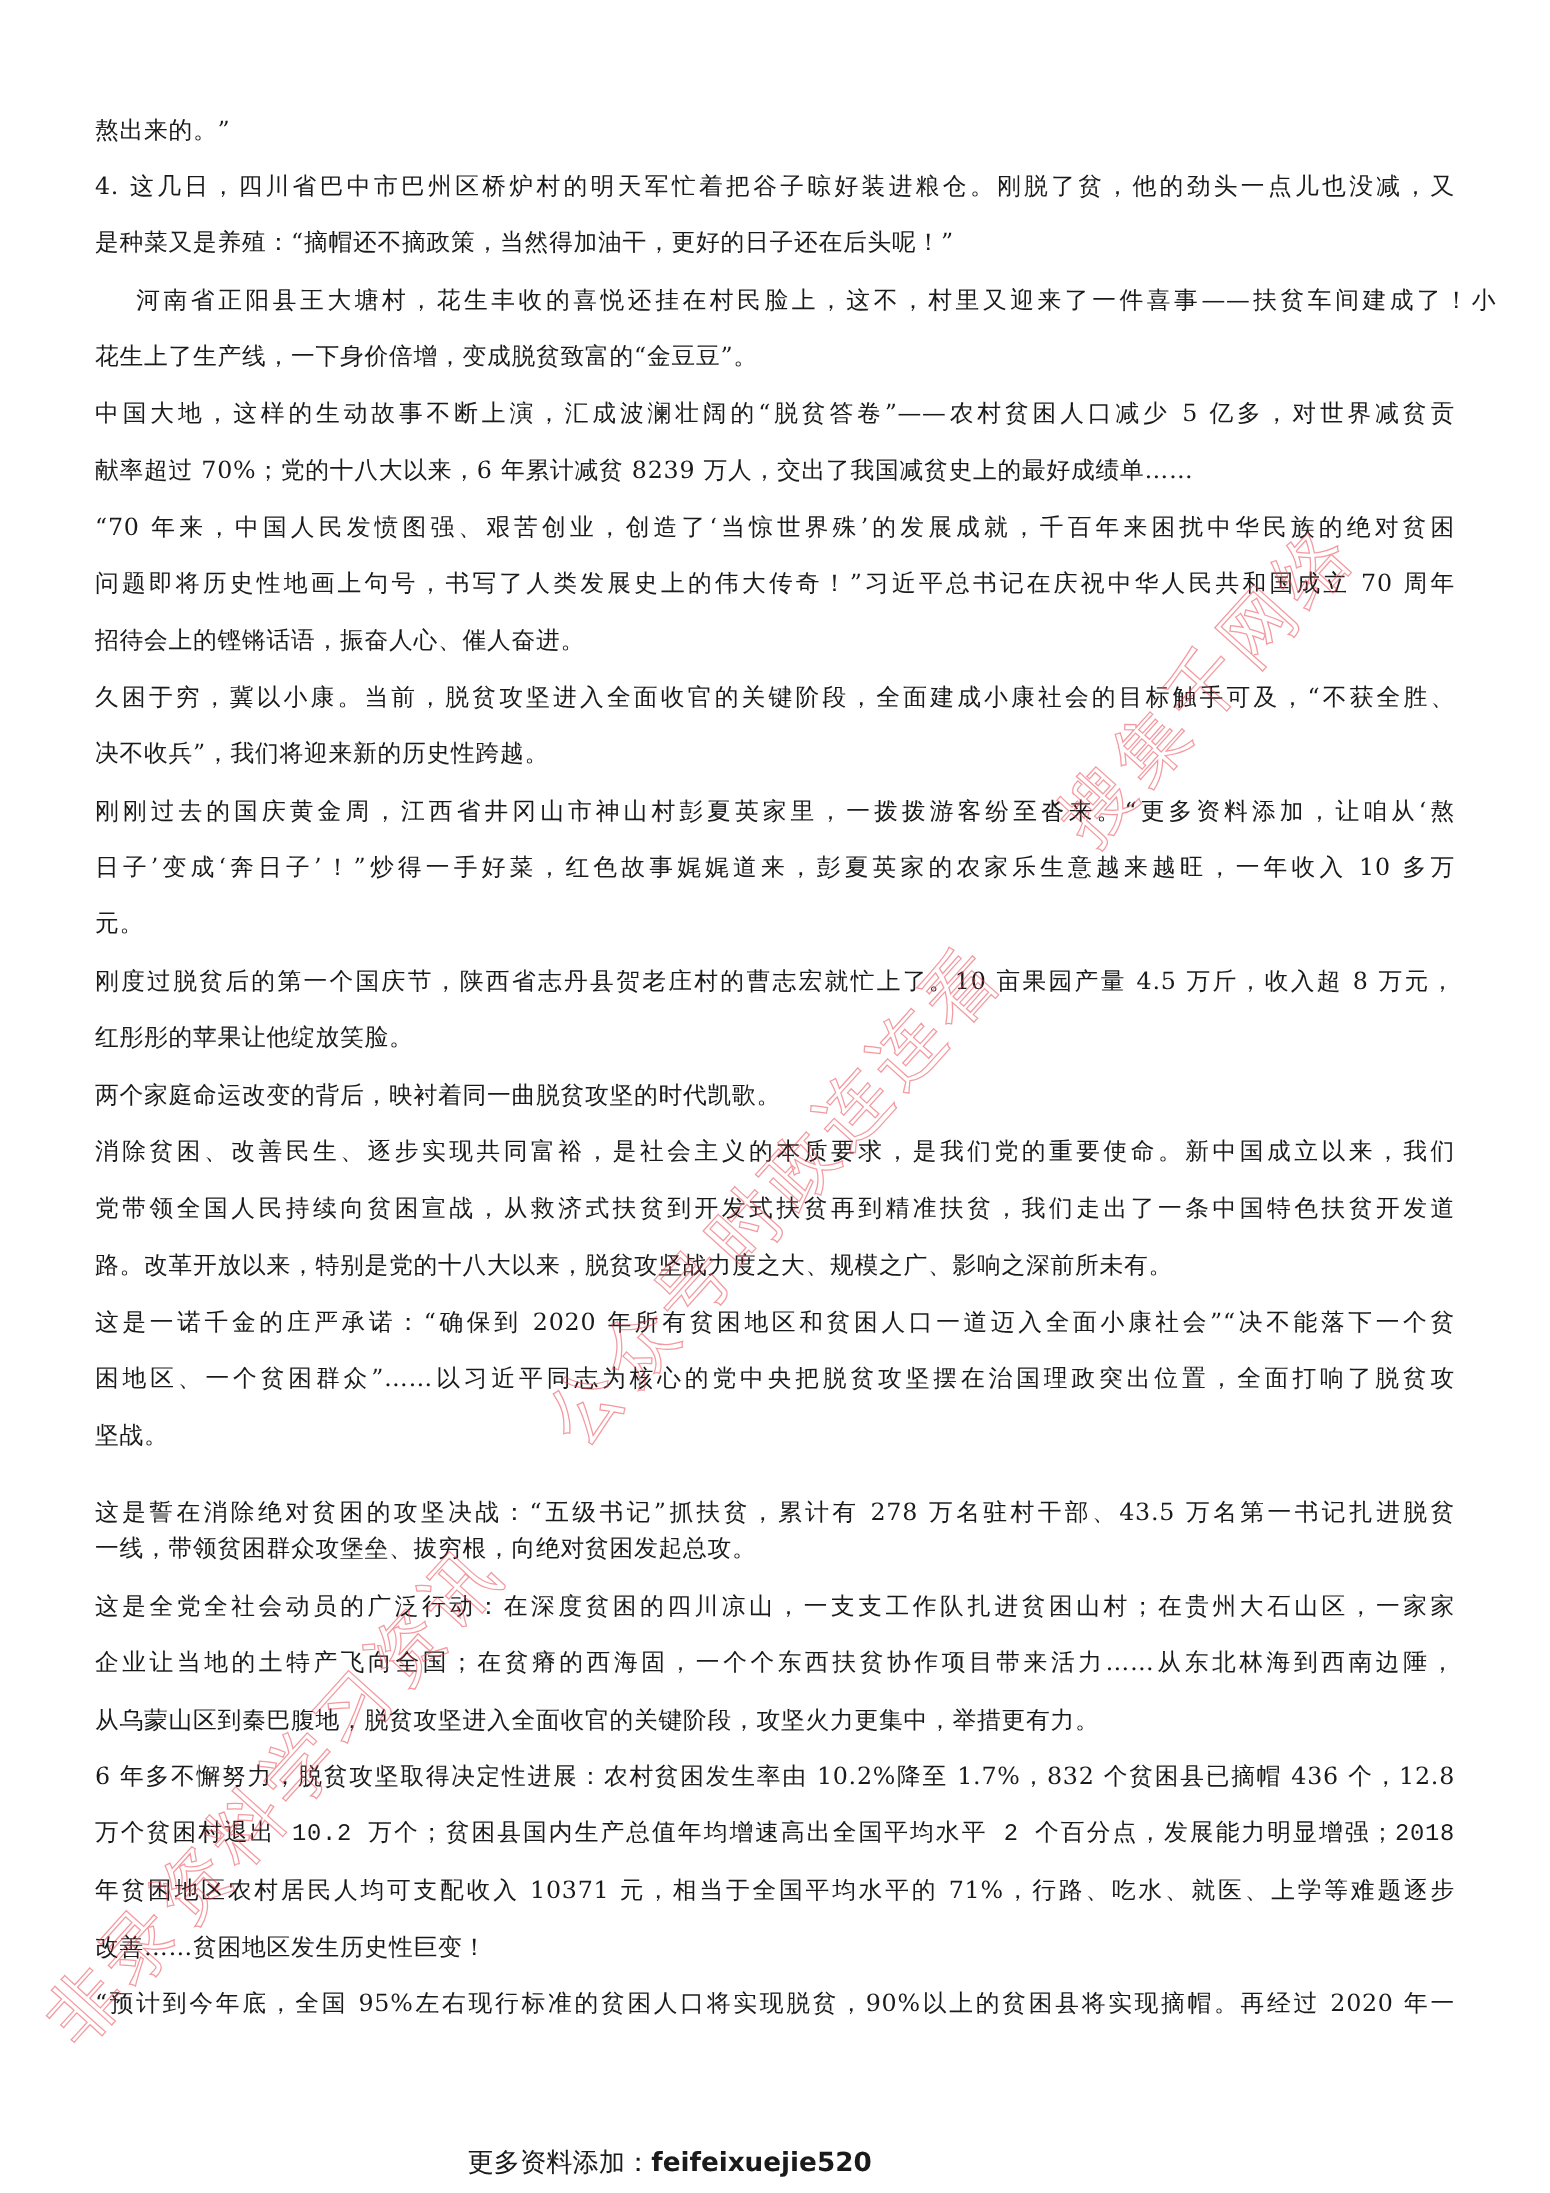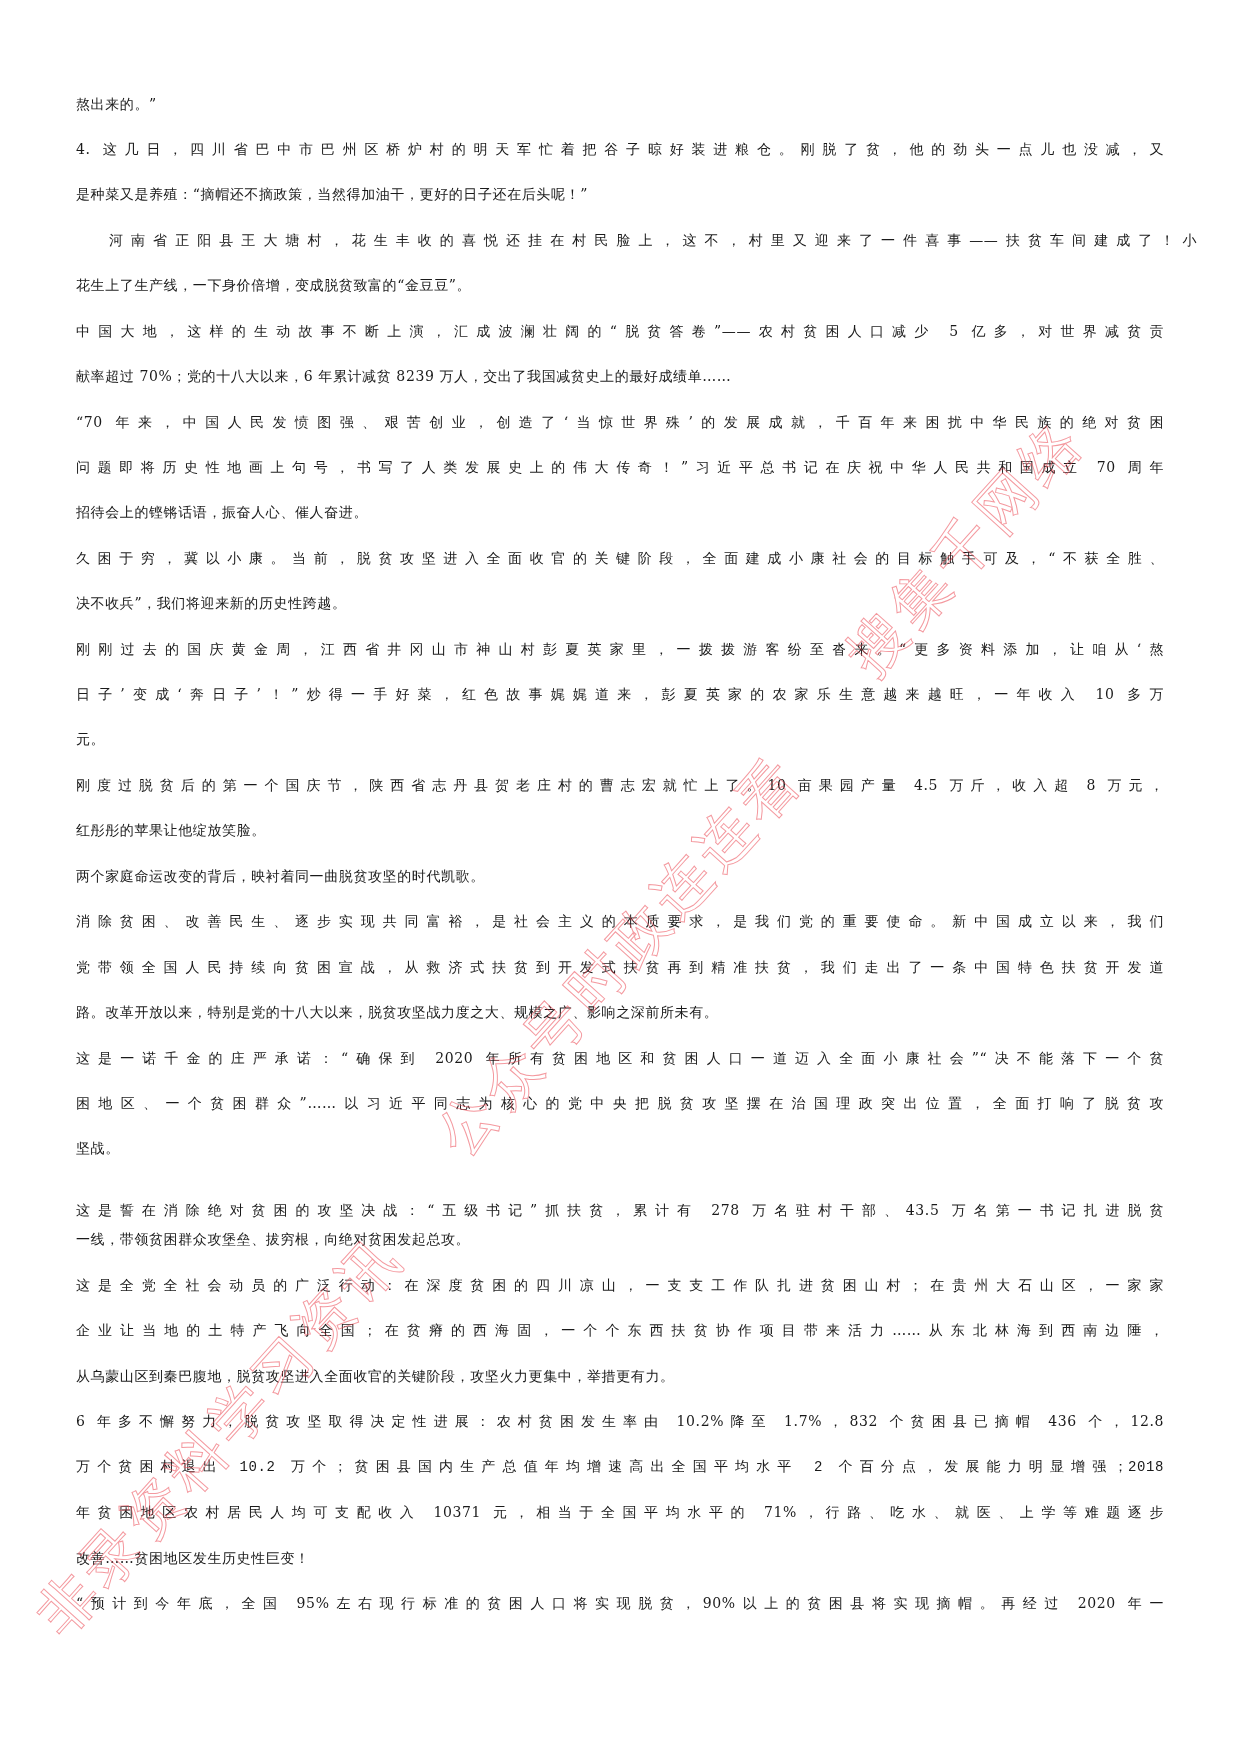--- a/index.html
+++ b/index.html
@@ -1,19 +1,19 @@
 <!DOCTYPE html>
 <html><head>
 <meta charset="utf-8">
 <style>
   html, body { margin: 0; padding: 0; background: #ffffff; }
   body { width: 1240px; height: 1754px; position: relative; overflow: hidden;
          font-family: "DejaVu Serif", "Liberation Serif", serif; color: #1a1a1a; }
   .page { position: absolute; left: 0; top: 0; width: 1240px; height: 1754px; }
-  .line { position: absolute; left: 76px; white-space: nowrap; font-size: 14px;
+  .line { position: absolute; left: 76px; white-space: nowrap; font-size: 19px;
           line-height: 24px; letter-spacing: 0.6px; }
   .line.justify { width: 1088px; text-align: justify; text-align-last: justify; }
   .watermark { position: absolute; pointer-events: none; color: rgba(235, 70, 80, 0.55);
                font-family: "DejaVu Sans", sans-serif; font-size: 58px; font-weight: 300;
                white-space: nowrap; transform-origin: 0 0; letter-spacing: 6px;
                -webkit-text-stroke: 1px rgba(235,70,80,0.55); color: transparent; }
   .footer { position: absolute; top: 1716px; left: 374px; font-size: 21px; white-space: nowrap; }
   .footer .cn { font-family: "DejaVu Serif", serif; }
   .footer .id { font-family: "DejaVu Sans", sans-serif; font-weight: bold; }
 </style>
@@ -55,13 +55,16 @@
       <div class="line justify" style="top: 1455px; font-family: Liberation Mono, monospace;">万个贫困村退出 10.2 万个；贫困县国内生产总值年均增速高出全国平均水平 2 个百分点，发展能力明显增强；2018</div>
       <div class="line justify" style="top: 1500px;">年贫困地区农村居民人均可支配收入 10371 元，相当于全国平均水平的 71%，行路、吃水、就医、上学等难题逐步</div>
       <div class="line" style="top: 1546px;">改善……贫困地区发生历史性巨变！</div>
       <div class="line justify" style="top: 1591px;">“预计到今年底，全国 95%左右现行标准的贫困人口将实现脱贫，90%以上的贫困县将实现摘帽。再经过 2020 年一</div>
     </div>
 
   <div class="watermark" style="left: 20px; top: 1600px; transform: rotate(-48deg);">非录资料学习资讯</div>
   <div class="watermark" style="left: 420px; top: 1120px; transform: rotate(-48deg);">公众号时政连连看</div>
   <div class="watermark" style="left: 830px; top: 640px; transform: rotate(-48deg);">搜集千网络</div>
 
+  <div class="footer">
+    <span class="cn">更多资料添加：</span><span class="id">feifeixuejie520</span>
+  </div>
 </div>
 
 </body></html>

